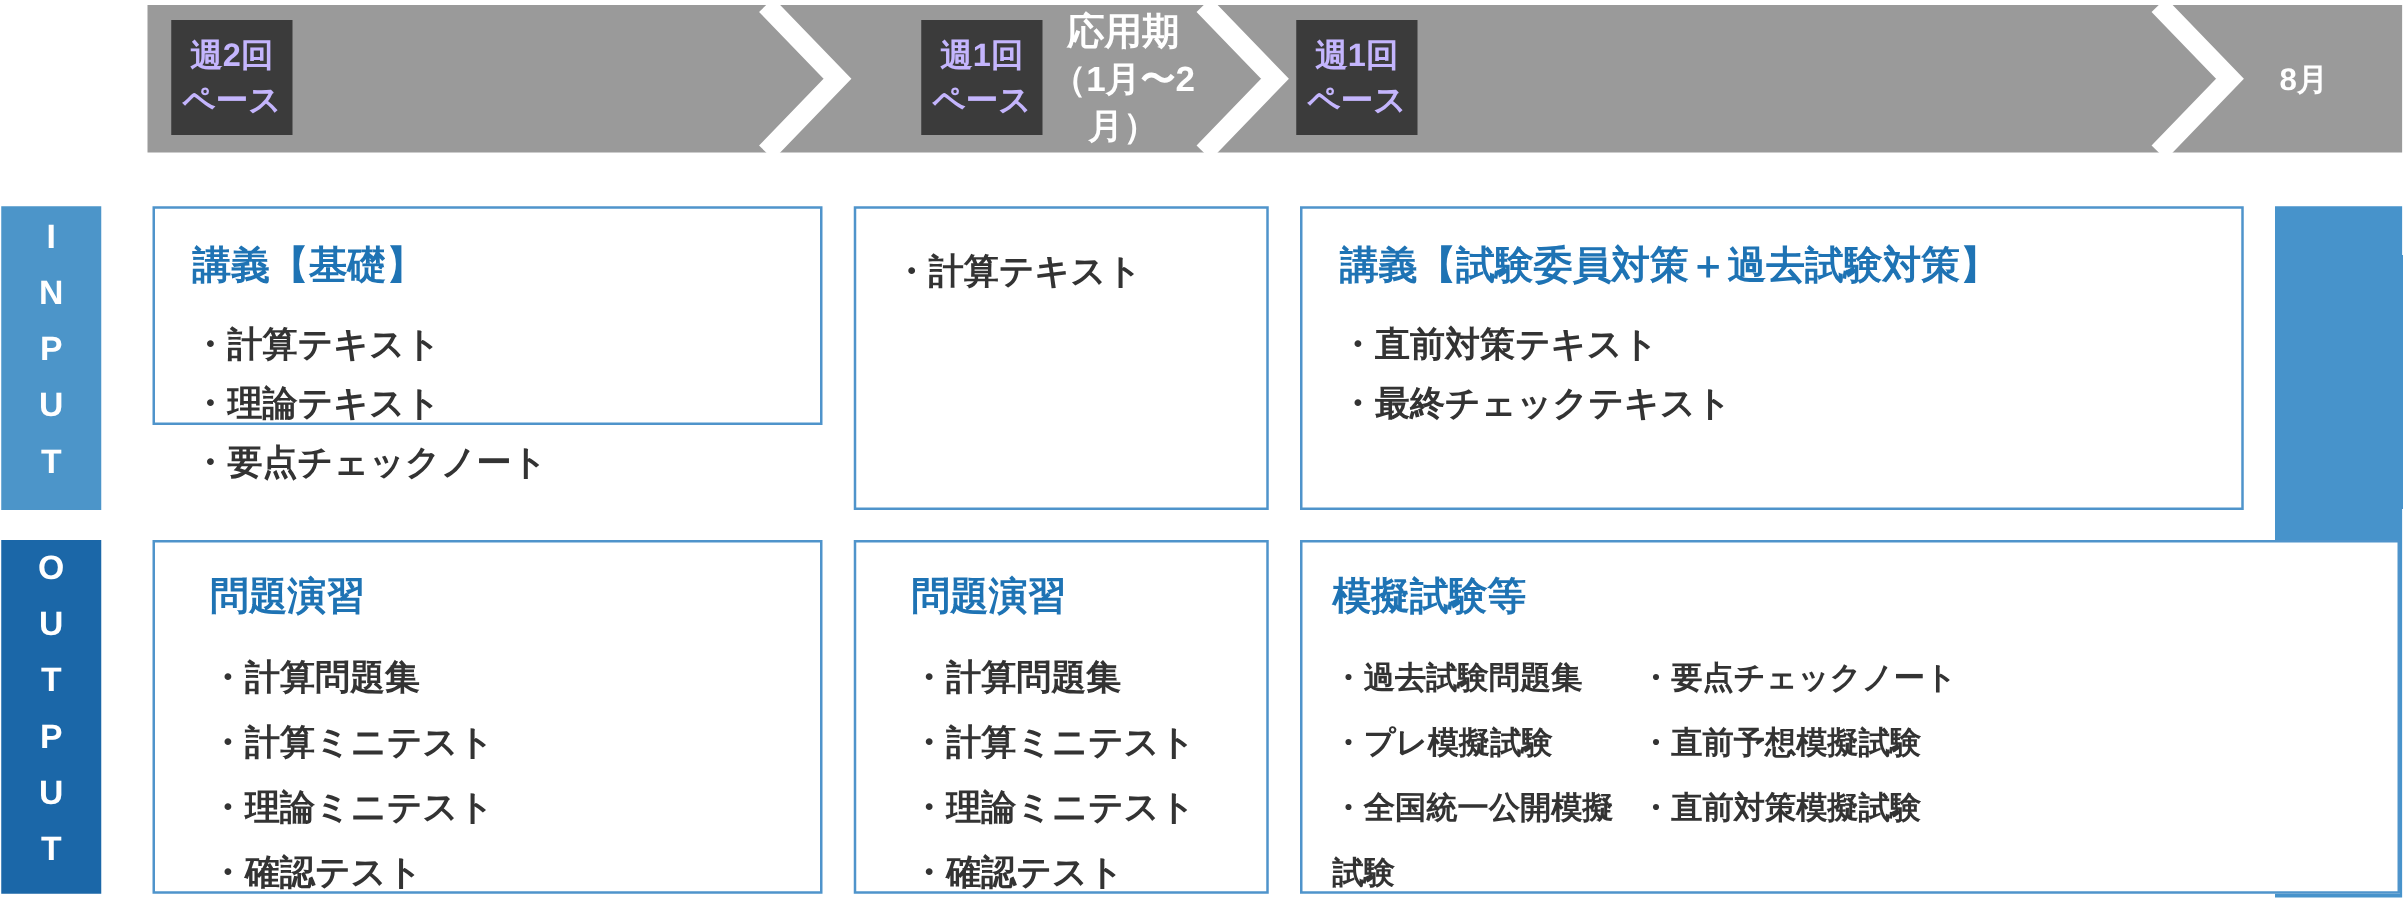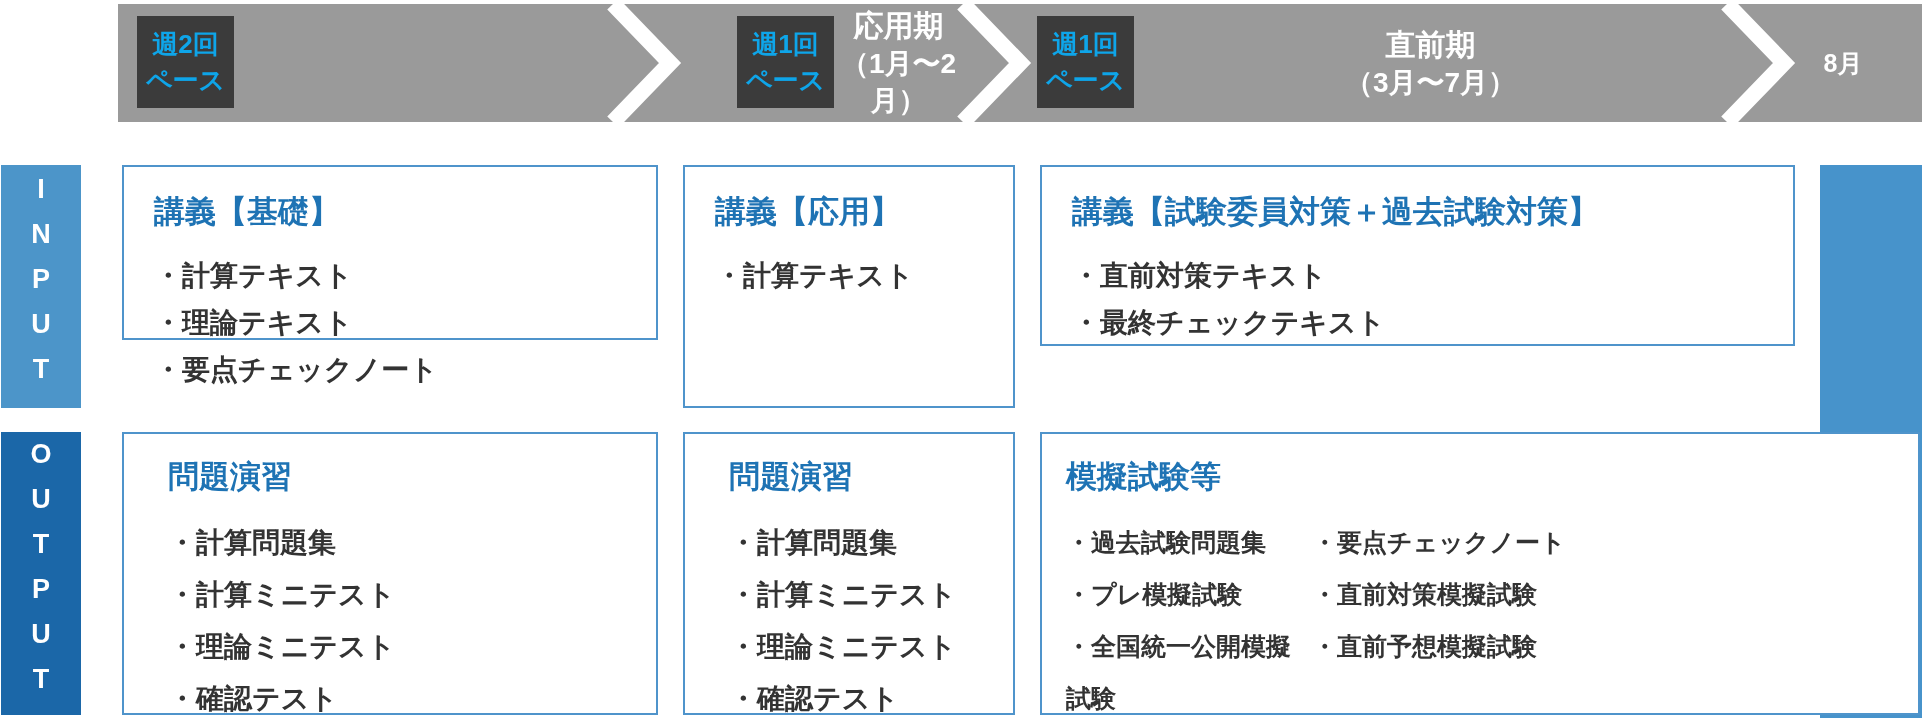--- a/index.html
+++ b/index.html
@@ -9,21 +9,21 @@
   }
   *{box-sizing:border-box;}
   html,body{margin:0;padding:0;background:#fff;}
   body{font-family:"Liberation Sans","DejaVu Sans",sans-serif;font-weight:700;}
   .stage{position:relative;width:1922px;height:722px;background:#fff;overflow:hidden;}
 
   
   .tl-bar{position:absolute;left:118px;top:4px;width:1804px;height:118px;background:var(--bar-gray);}
   .chevron{position:absolute;top:4px;width:80px;height:118px;overflow:visible;}
   .pace-box{position:absolute;top:16px;width:97px;height:92px;background:var(--pace-dark);
-    color:#0ea5e9;display:flex;flex-direction:column;align-items:center;justify-content:center;
+    color:#c4b5fd;display:flex;flex-direction:column;align-items:center;justify-content:center;
     font-size:26px;line-height:36px;}
   .seg-label{position:absolute;top:4px;height:118px;display:flex;flex-direction:column;
     align-items:center;justify-content:center;color:#fff;text-align:center;}
   .seg-title{font-size:30px;line-height:38px;}
   .seg-period{font-size:28px;line-height:37px;}
   .seg-month{font-size:25px;}
 
   
   .side-bar{position:absolute;left:1px;width:80px;display:flex;align-items:center;justify-content:center;}
   .side-bar span{writing-mode:vertical-lr;text-orientation:upright;color:#fff;
@@ -36,21 +36,21 @@
     font-size:36px;letter-spacing:10px;}
 
   
   .box{position:absolute;background:#fff;border:2px solid var(--border-blue);padding:26px 14px 0 30px;}
   .box-title{color:var(--title-blue);font-size:31px;line-height:37px;margin-bottom:22px;}
   .item{color:var(--text-dark);font-size:28px;line-height:47px;}
   .row2 .item{line-height:52px;font-family:Liberation Serif, serif;}
   .row2{padding-top:24px;padding-left:44px;}
   .b1{left:122px;top:165px;width:536px;height:175px;}
   .b2{left:683px;top:165px;width:332px;height:243px;}
-  .b3{left:1040px;top:165px;width:755px;height:181px;}
+  .b3{left:1040px;top:165px;width:755px;height:243px;}
   .b4{left:122px;top:432px;width:536px;height:283px;}
   .b5{left:683px;top:432px;width:332px;height:283px;}
   .b6{left:1040px;top:432px;width:880px;height:283px;padding-left:24px;}
   .two-col{display:flex;}
   .col-left{width:246px;flex:0 0 246px;}
   .col-right{flex:1;}
   .b6 .item{font-size:25px;line-height:52px;}
 </style>
 </head>
 <body>
@@ -80,24 +80,20 @@
   </div>
   <div class="seg-label" style="left:834px;width:129px">
     <div class="seg-title">応用期</div>
     <div class="seg-period">（1月〜2月）</div>
   </div>
 
   <div class="pace-box" style="left:1037px">
     <span>週1回</span>
     <span>ペース</span>
   </div>
-  <div class="seg-label" style="left:1134px;width:593px">
-    <div class="seg-title">直前期</div>
-    <div class="seg-period">（3月〜7月）</div>
-  </div>
 
   <div class="seg-label" style="left:1764px;width:158px">
     <div class="seg-month">8月</div>
   </div>
 
   <div class="side-bar input-bar">
     <span>INPUT</span>
   </div>
   <div class="side-bar output-bar">
     <span>OUTPUT</span>
@@ -107,21 +103,20 @@
   </div>
 
   <div class="box b1">
     <div class="box-title">講義【基礎】</div>
     <div class="item">・計算テキスト</div>
     <div class="item">・理論テキスト</div>
     <div class="item">・要点チェックノート</div>
   </div>
 
   <div class="box b2">
-    <div class="box-title">講義【応用】</div>
     <div class="item">・計算テキスト</div>
   </div>
 
   <div class="box b3">
     <div class="box-title">講義【試験委員対策＋過去試験対策】</div>
     <div class="item">・直前対策テキスト</div>
     <div class="item">・最終チェックテキスト</div>
   </div>
 
   <div class="box row2 b4">
@@ -143,19 +138,19 @@
   <div class="box row2 b6">
     <div class="box-title">模擬試験等</div>
     <div class="two-col">
       <div class="col-left">
         <div class="item">・過去試験問題集</div>
         <div class="item">・プレ模擬試験</div>
         <div class="item">・全国統一公開模擬試験</div>
       </div>
       <div class="col-right">
         <div class="item">・要点チェックノート</div>
+        <div class="item">・直前予想模擬試験</div>
         <div class="item">・直前対策模擬試験</div>
-        <div class="item">・直前予想模擬試験</div>
       </div>
     </div>
   </div>
 
 </div>
 
 </body></html>

